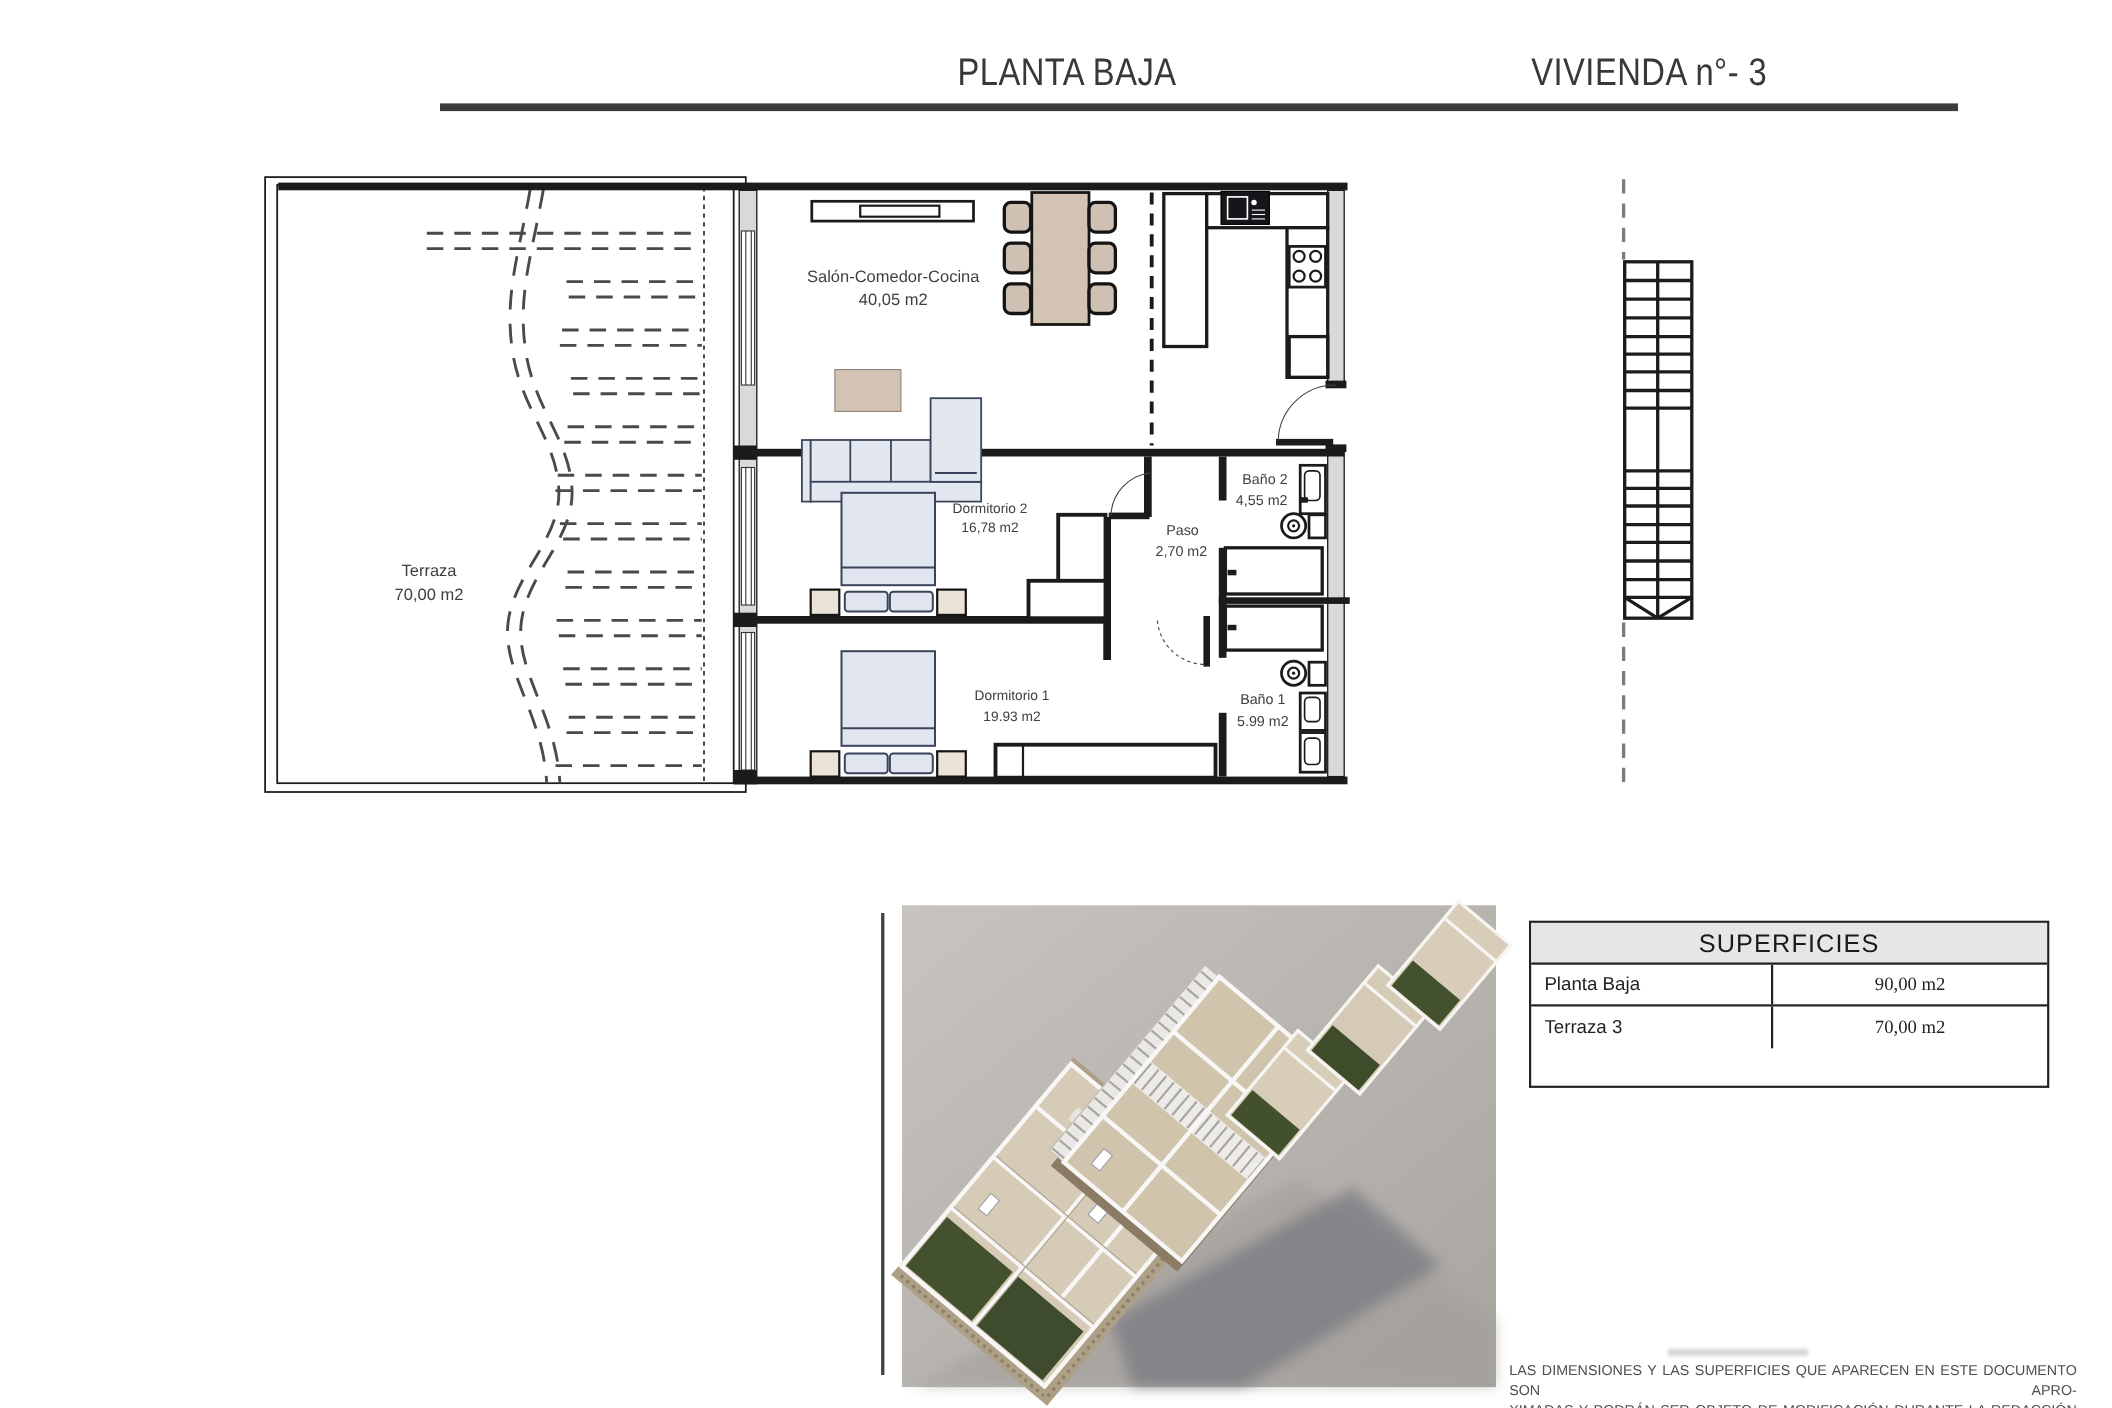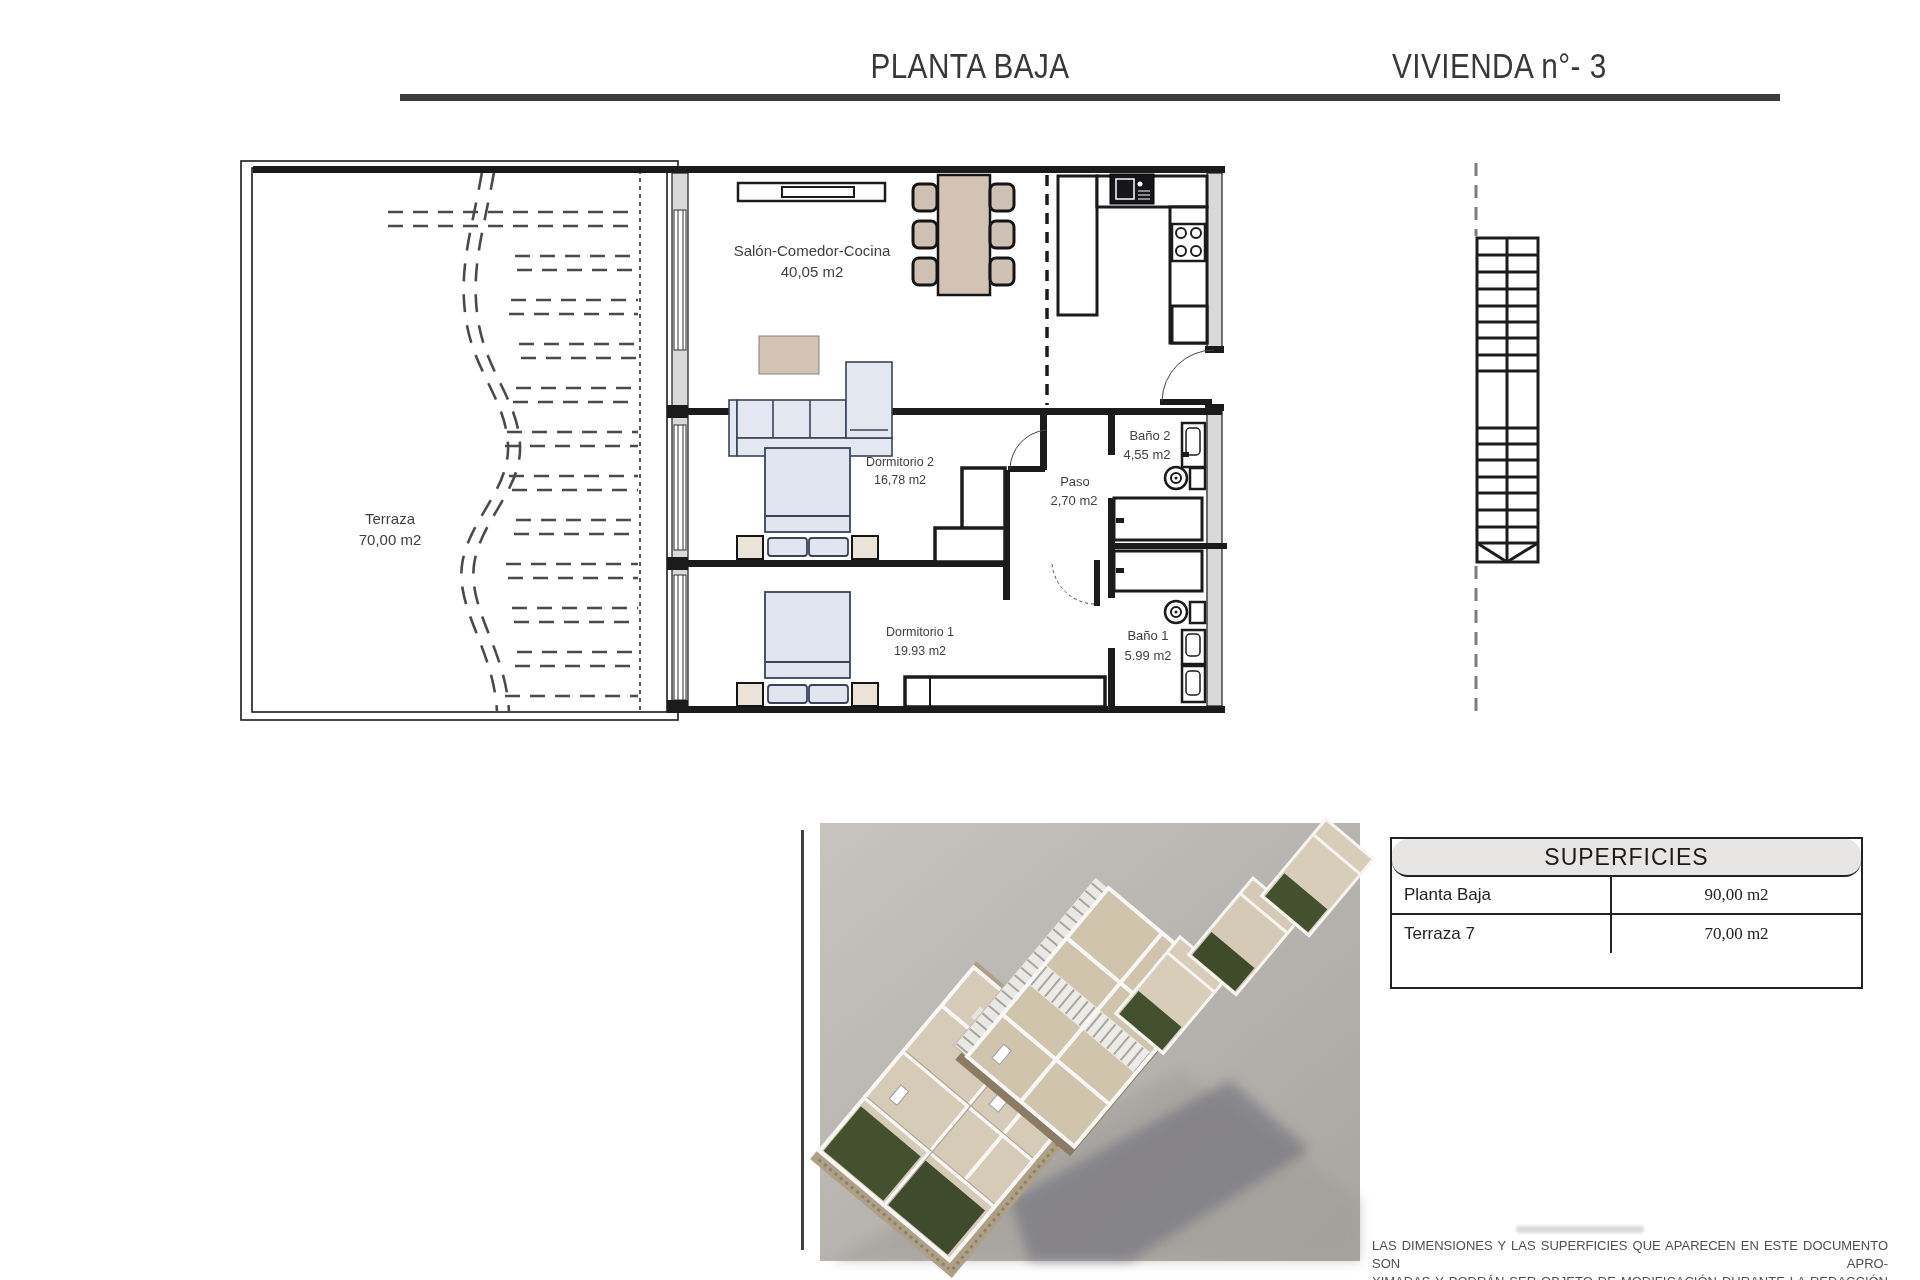--- a/index.html
+++ b/index.html
@@ -8,21 +8,21 @@
   .title{position:absolute;top:46px;font-size:35px;color:#383838;white-space:nowrap;
          letter-spacing:0.5px;}
   #title-left{left:970px;transform:translateX(-50%) scaleX(.85);}
   #title-right{left:1392px;transform:scaleX(.85);transform-origin:left center;}
   .title-rule{position:absolute;left:400px;top:94px;width:1380px;height:7px;background:#3b3b3b;}
   svg text{font-family:"Liberation Sans",sans-serif;fill:#3f3f3f;}
   
   .sup-table{position:absolute;left:1390px;top:837px;width:473px;height:152px;
              border:2px solid #222;box-sizing:border-box;background:#fff;}
   .sup-head{height:36px;background:#e8e6e4;border-bottom:2px solid #222;display:flex;
-            align-items:center;justify-content:center;font-size:23px;letter-spacing:1px;color:#1a1a1a;border-radius:16px;}
+            align-items:center;justify-content:center;font-size:23px;letter-spacing:1px;color:#1a1a1a;}
   .sup-row{height:38px;display:flex;border-bottom:2px solid #222;box-sizing:border-box;}
   .sup-row:last-child{border-bottom:none;}
   .sup-label{width:220px;border-right:2px solid #222;display:flex;align-items:center;
              padding-left:12px;font-size:17px;color:#222;box-sizing:border-box;}
   .sup-value{flex:1;display:flex;align-items:center;justify-content:center;font-size:17px;color:#222;font-family:Liberation Serif, serif;}
   
   .disclaimer{position:absolute;left:1372px;top:1237px;width:516px;color:#4f4f4f;
               font-size:13px;line-height:18px;}
   .disclaimer .jline{text-align:justify;text-align-last:justify;white-space:normal;}
   .smudge{position:absolute;left:1516px;top:1226px;width:128px;height:7px;background:#d9d9d7;
@@ -344,21 +344,21 @@
 
   <div class="left-rule"></div>
 
   <div class="sup-table">
     <div class="sup-head">SUPERFICIES</div>
     <div class="sup-row">
       <div class="sup-label">Planta Baja</div>
       <div class="sup-value">90,00 m2</div>
     </div>
     <div class="sup-row">
-      <div class="sup-label">Terraza 7</div>
+      <div class="sup-label">Terraza 3</div>
       <div class="sup-value">70,00 m2</div>
     </div>
   </div>
 
   <div class="smudge"></div>
   <div class="disclaimer">
     <div class="jline">LAS DIMENSIONES Y LAS SUPERFICIES QUE APARECEN EN ESTE DOCUMENTO SON APRO-</div>
     <div class="jline">XIMADAS Y PODRÁN SER OBJETO DE MODIFICACIÓN DURANTE LA REDACCIÓN DE LOS</div>
 
   </div>

